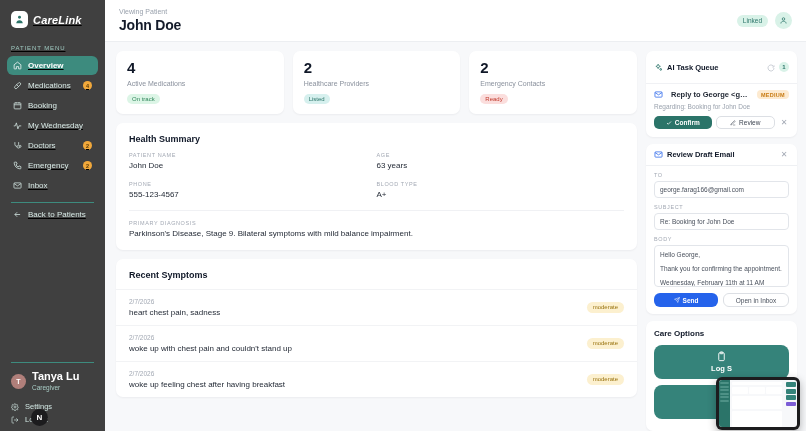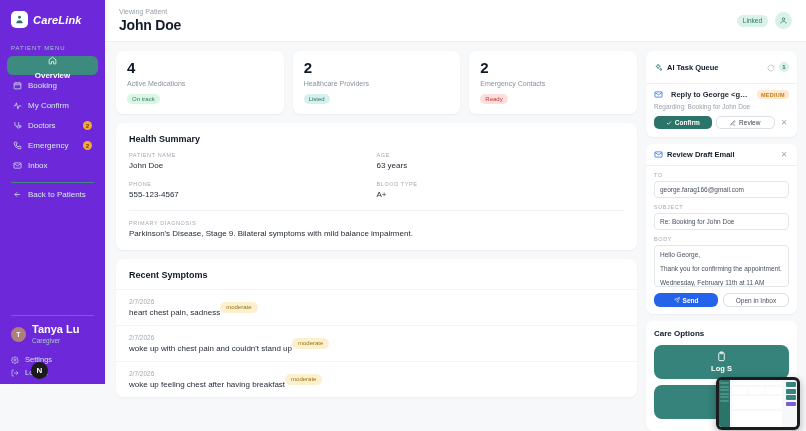--- a/index.html
+++ b/index.html
@@ -6,24 +6,24 @@
   html, body {
     width: 806px; height: 431px;
     font-family: "Liberation Sans", sans-serif;
     background: #f7f8fa;
     overflow: hidden;
   }
   .app { display: flex; width: 806px; height: 431px; position: relative; }
 
   
   .sidebar {
-    width: 105px; height: 384px;
-    background: #6d28d9;
+    width: 105px; height: 431px;
+    background: #404040;
     display: flex; flex-direction: column;
-    position: relative; flex: 0 0 105px;
+    position: relative; flex: 0 0 105px; text-decoration: underline;
   }
   .brand { display: flex; align-items: center; gap: 5px; padding: 11px 0 11px 11px; }
   .brand-logo {
     width: 17px; height: 17px; border-radius: 5px; background: #ffffff;
     display: flex; align-items: center; justify-content: center;
     color: #2b7469; flex: 0 0 17px;
   }
   .brand-name {
     color: #ffffff; font-size: 11px; font-weight: bold;
     font-style: italic; letter-spacing: .2px;
@@ -31,21 +31,21 @@
   .menu-label {
     color: #9fc9c0; font-size: 6px; letter-spacing: .9px;
     padding: 6px 0 5px 11px; text-transform: uppercase;
   }
   .nav { display: flex; flex-direction: column; gap: 1px; padding: 0 7px; }
   .nav-item {
     display: flex; align-items: center; gap: 6px;
     height: 19px; padding: 0 6px; border-radius: 6px;
     color: #d7e9e5; font-size: 8px; position: relative;
   }
-  .nav-item.active { background: #3d8b7e; color: #ffffff; font-weight: bold; flex-direction: column; }
+  .nav-item.active { background: #3d8b7e; color: #ffffff; font-weight: bold; }
   .nav-ico { width: 9px; height: 9px; flex: 0 0 9px; display:flex; align-items:center; justify-content:center; }
   .nav-ico svg { width: 9px; height: 9px; display: block; }
   .nav-label { flex: 1; white-space: nowrap; }
   .nav-badge {
     min-width: 9px; height: 9px; border-radius: 9px;
     background: #f2a93b; color: #5c3b06;
     font-size: 5.5px; font-weight: bold;
     display: flex; align-items: center; justify-content: center; padding: 0 2px;
   }
   .nav-sep { height: 1px; background: #3d8b7e; margin: 7px 11px; }
@@ -120,21 +120,21 @@
   .hs-col { flex: 1; }
   .fld { margin-bottom: 11px; }
   .fld-lbl { font-size: 5.5px; color: #a3a9b4; letter-spacing: .6px; text-transform: uppercase; margin-bottom: 3px; }
   .fld-val { font-size: 8px; color: #1e2531; }
   .hs-div { height: 1px; background: #f0f1f4; margin: 0 13px 9px; }
   .hs-diag { padding: 0 13px 12px; }
   .hs-diag .fld-val { font-size: 8px; }
 
   .rs-head { padding: 11px 13px 9px; }
   .sym-row {
-    display: flex; align-items: center; justify-content: flex-start;
+    display: flex; align-items: center; justify-content: space-between;
     padding: 8px 13px; border-top: 1px solid #f2f3f5;
   }
   .sym-date { font-size: 6.5px; color: #a3a9b4; margin-bottom: 3px; }
   .sym-text { font-size: 8px; color: #1e2531; }
   .sev-pill {
     font-size: 6px; padding: 2.5px 6px; border-radius: 8px;
     background: #fcf0cf; color: #9a7410; flex: 0 0 auto;
   }
 
   
@@ -243,38 +243,48 @@
     <div class="nav">
       <div class="nav-item active">
         <span class="nav-ico">
           <svg viewBox="0 0 24 24" fill="none" stroke="currentColor" stroke-width="2">
               <path d="M3 10l9-7 9 7v10a1 1 0 0 1-1 1h-5v-6H9v6H4a1 1 0 0 1-1-1z"></path>
             </svg>
         </span>
         <span class="nav-label">Overview</span>
       </div>
 
+      <div class="nav-item">
+        <span class="nav-ico">
+          <svg viewBox="0 0 24 24" fill="none" stroke="currentColor" stroke-width="2">
+              <rect x="2" y="9" width="20" height="7" rx="3.5" transform="rotate(-45 12 12)"></rect>
+              <path d="M9 9l6 6"></path>
+            </svg>
+        </span>
+        <span class="nav-label">Medications</span>
+        <span class="nav-badge">4</span>
+      </div>
 
       <div class="nav-item">
         <span class="nav-ico">
           <svg viewBox="0 0 24 24" fill="none" stroke="currentColor" stroke-width="2">
               <rect x="3" y="5" width="18" height="16" rx="2"></rect>
               <path d="M3 10h18M8 3v4M16 3v4"></path>
             </svg>
         </span>
         <span class="nav-label">Booking</span>
       </div>
 
       <div class="nav-item">
         <span class="nav-ico">
           <svg viewBox="0 0 24 24" fill="none" stroke="currentColor" stroke-width="2">
               <path d="M2 13h4l3-8 4 16 3-8h6"></path>
             </svg>
         </span>
-        <span class="nav-label">My Confirm</span>
+        <span class="nav-label">My Wednesday</span>
       </div>
 
       <div class="nav-item">
         <span class="nav-ico">
           <svg viewBox="0 0 24 24" fill="none" stroke="currentColor" stroke-width="2">
               <path d="M5 3v6a5 5 0 0 0 10 0V3"></path>
               <circle cx="19" cy="14" r="2.5"></circle>
               <path d="M10 14v2a5 5 0 0 0 9 0"></path>
             </svg>
         </span>

